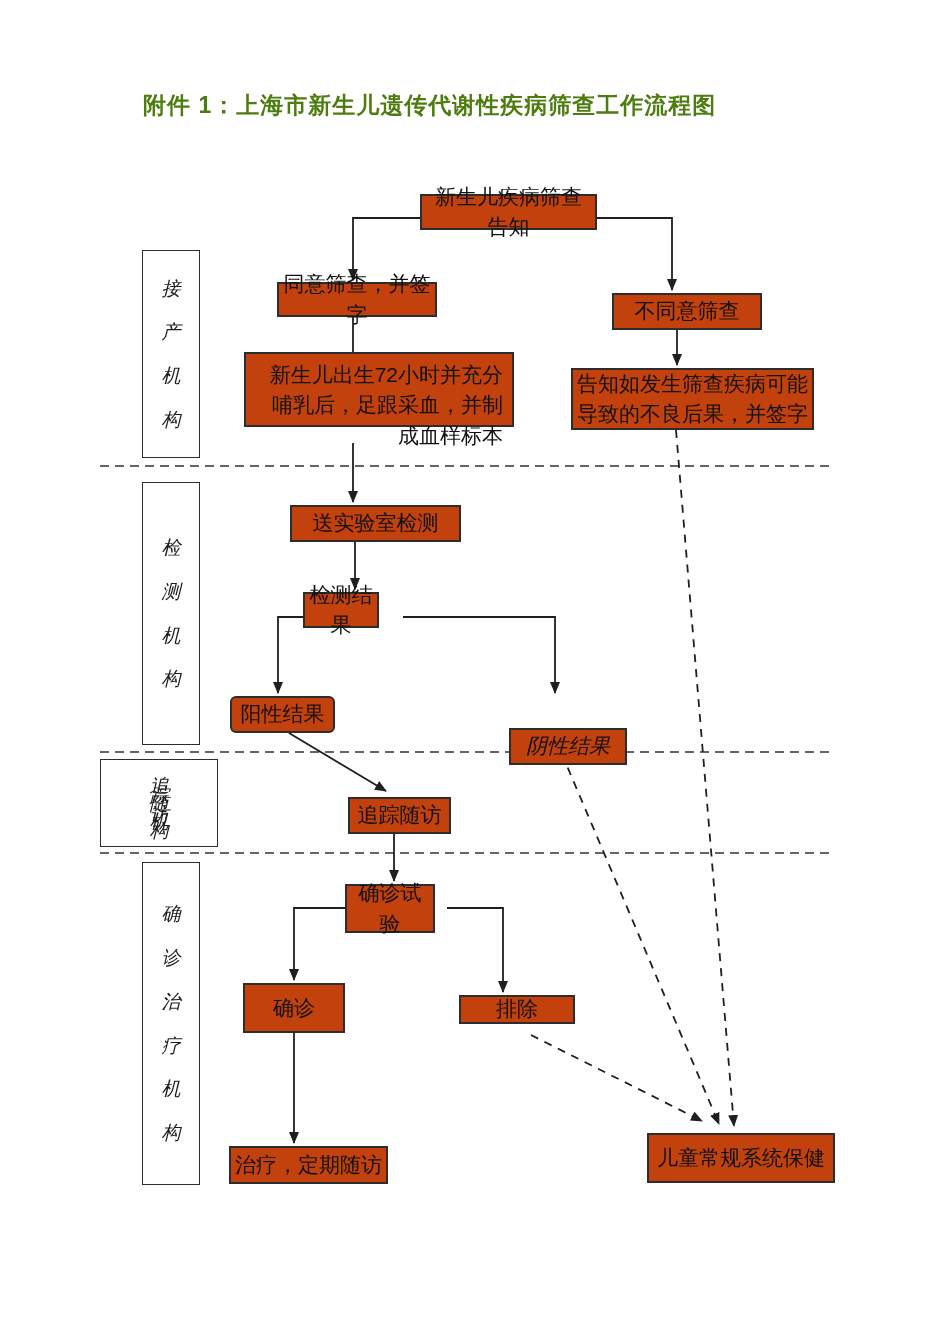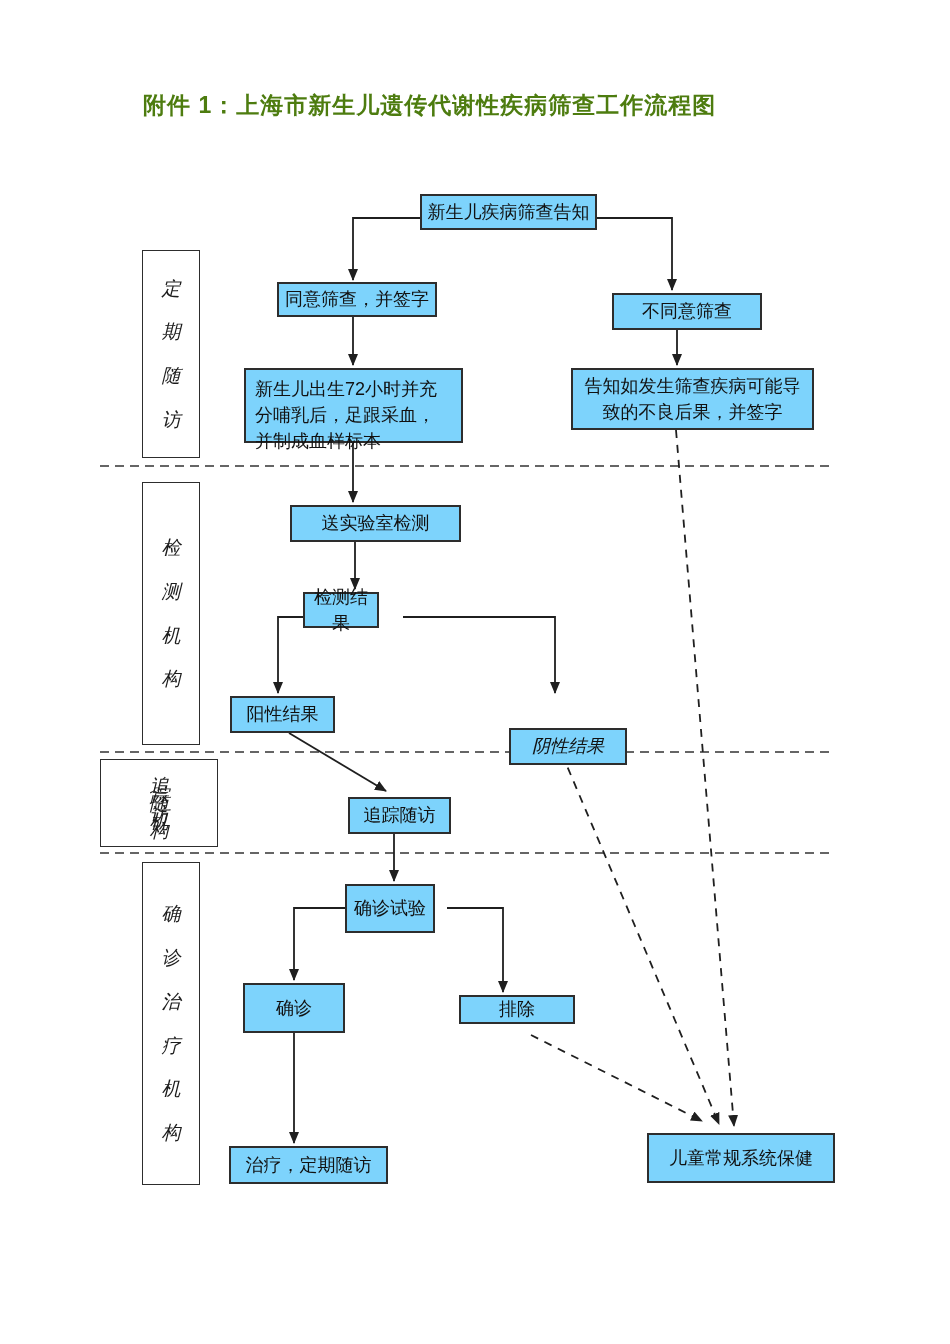--- a/index.html
+++ b/index.html
@@ -14,23 +14,23 @@
   }
   .title{
     position:absolute;left:143px;top:90px;
     margin:0;
     font-size:23px;font-weight:600;letter-spacing:1px;color:#4d7c0f;
   }
   .connectors{position:absolute;left:0;top:0;z-index:1;}
   .node{
     position:absolute;z-index:2;
     box-sizing:border-box;
-    background:#7dd3fc;
+    background:#c2410c;
     border:2px solid #2d2d2d;
-    font-size:18px;line-height:1.45;
+    font-size:21px;line-height:1.45;
     display:flex;align-items:center;justify-content:center;
     text-align:center;
     padding:2px 4px;
   }
   .node.left-text{justify-content:flex-start;text-align:left;padding:6px 9px;align-items:flex-start;}
   .lane{
     position:absolute;z-index:2;
     box-sizing:border-box;
     background:#fff;
     border:1.5px solid #2d2d2d;
@@ -83,47 +83,47 @@
     <path d="M345,908 H294 V980" stroke="#1f1f1f" stroke-width="1.8" marker-end="url(#arrow)"></path>
     <path d="M447,908 H503 V992" stroke="#1f1f1f" stroke-width="1.8" marker-end="url(#arrow)"></path>
     <path d="M294,1033 V1143" stroke="#1f1f1f" stroke-width="1.8" marker-end="url(#arrow)"></path>
 
     <path d="M676,430 L734,1126" stroke="#1f1f1f" stroke-width="1.8" stroke-dasharray="8 7" marker-end="url(#arrow)"></path>
     <path d="M556,740 L719,1124" stroke="#1f1f1f" stroke-width="1.8" stroke-dasharray="8 7" marker-end="url(#arrow)"></path>
     <path d="M531,1035 L702,1121" stroke="#1f1f1f" stroke-width="1.8" stroke-dasharray="8 7" marker-end="url(#arrow)"></path>
   </svg>
 
   <div class="lane" style="left:142px;top:250px;width:58px;height:208px;">
-    <div class="lane-label">定期随访</div>
+    <div class="lane-label">接产机构</div>
   </div>
   <div class="lane" style="left:142px;top:482px;width:58px;height:263px;">
     <div class="lane-label">检测机构</div>
   </div>
   <div class="lane" style="left:100px;top:759px;width:118px;height:88px;">
     <div class="lane-label-2col">追踪随访机构</div>
   </div>
   <div class="lane" style="left:142px;top:862px;width:58px;height:323px;">
     <div class="lane-label">确诊治疗机构</div>
   </div>
 
   <div class="node" style="left:420px;top:194px;width:177px;height:36px;">新生儿疾病筛查告知</div>
 
   <div class="node" style="left:277px;top:282px;width:160px;height:35px;">同意筛查，并签字</div>
 
   <div class="node" style="left:612px;top:293px;width:150px;height:37px;font-family:Liberation Serif, serif;">不同意筛查</div>
 
-  <div class="node left-text" style="left:244px;top:368px;width:219px;height:75px;">新生儿出生72小时并充分哺乳后，足跟采血，并制成血样标本</div>
+  <div class="node left-text" style="left:244px;top:352px;width:270px;height:75px;text-align:right;">新生儿出生72小时并充分哺乳后，足跟采血，并制成血样标本</div>
 
   <div class="node" style="left:571px;top:368px;width:243px;height:62px;">告知如发生筛查疾病可能导致的不良后果，并签字</div>
 
   <div class="node" style="left:290px;top:505px;width:171px;height:37px;">送实验室检测</div>
 
   <div class="node" style="left:303px;top:592px;width:76px;height:36px;">检测结果</div>
 
-  <div class="node" style="left:230px;top:696px;width:105px;height:37px;">阳性结果</div>
+  <div class="node" style="left:230px;top:696px;width:105px;height:37px;border-radius:6px;">阳性结果</div>
 
   <div class="node" style="left:509px;top:728px;width:118px;height:37px;font-style:italic;">阴性结果</div>
 
   <div class="node" style="left:348px;top:797px;width:103px;height:37px;">追踪随访</div>
 
   <div class="node" style="left:345px;top:884px;width:90px;height:49px;">确诊试验</div>
 
   <div class="node" style="left:243px;top:983px;width:102px;height:50px;">确诊</div>
 
   <div class="node" style="left:459px;top:995px;width:116px;height:29px;">排除</div>

